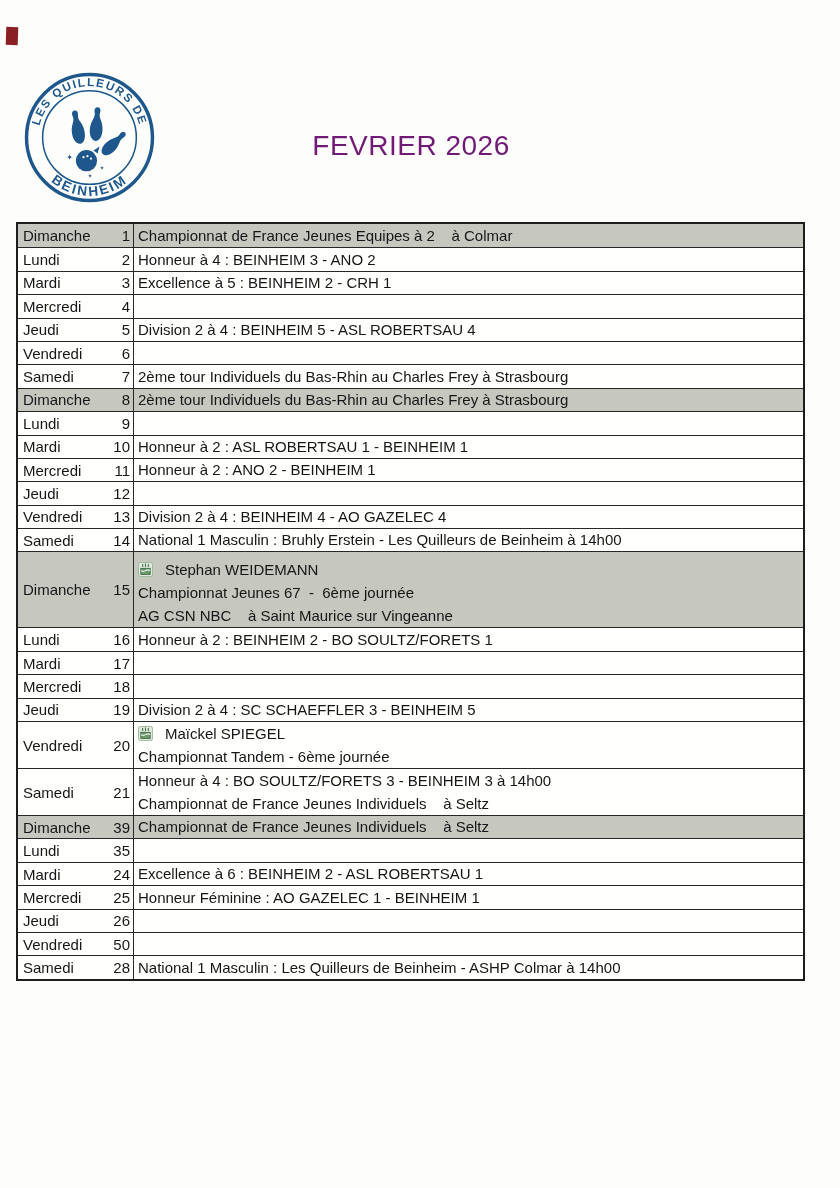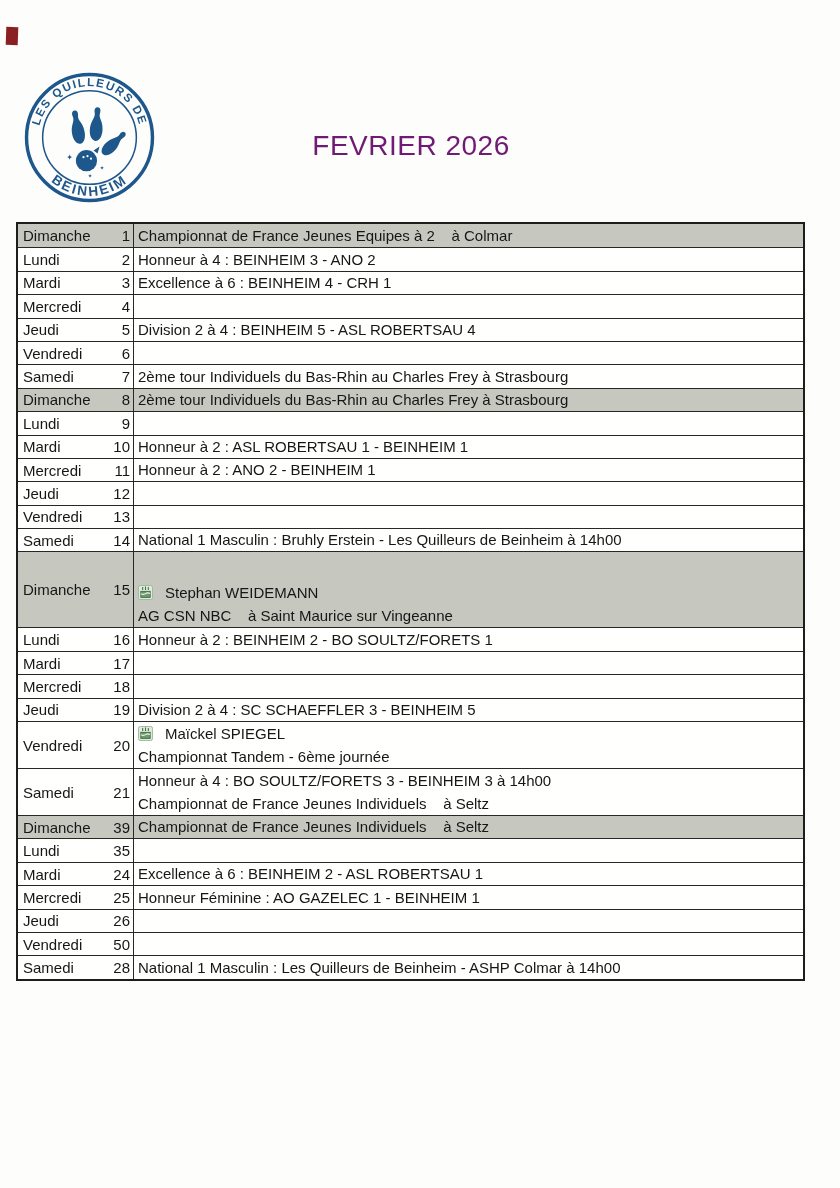--- a/index.html
+++ b/index.html
@@ -92,21 +92,21 @@
         <div class="event-cell">
           <div class="event-line"><span>Honneur à 4 : BEINHEIM 3 - ANO 2</span></div>
         </div>
       </div>
       <div class="row" style="height: 23.4px;">
         <div class="day-cell">
           <span class="day-name">Mardi</span>
           <span class="day-num">3</span>
         </div>
         <div class="event-cell">
-          <div class="event-line"><span>Excellence à 6 : BEINHEIM 4 - CRH 1</span></div>
+          <div class="event-line"><span>Excellence à 5 : BEINHEIM 2 - CRH 1</span></div>
         </div>
       </div>
       <div class="row" style="height: 23.4px;">
         <div class="day-cell">
           <span class="day-name">Mercredi</span>
           <span class="day-num">4</span>
         </div>
         <div class="event-cell"></div>
       </div>
       <div class="row" style="height: 23.4px;">
@@ -172,20 +172,23 @@
         <div class="day-cell">
           <span class="day-name">Jeudi</span>
           <span class="day-num">12</span>
         </div>
         <div class="event-cell"></div>
       </div>
       <div class="row" style="height: 23.4px;">
         <div class="day-cell">
           <span class="day-name">Vendredi</span>
           <span class="day-num">13</span>
+        </div>
+        <div class="event-cell">
+          <div class="event-line"><span>Division 2 à 4 : BEINHEIM 4 - AO GAZELEC 4</span></div>
         </div>
       </div>
       <div class="row" style="height: 23.4px;">
         <div class="day-cell">
           <span class="day-name">Samedi</span>
           <span class="day-num">14</span>
         </div>
         <div class="event-cell">
           <div class="event-line"><span>National 1 Masculin : Bruhly Erstein - Les Quilleurs de Beinheim à 14h00</span></div>
         </div>
@@ -197,20 +200,21 @@
         </div>
         <div class="event-cell">
           <div class="event-line"><svg class="cake-icon" viewBox="0 0 16 16">
     <rect x="0.5" y="0.5" width="15" height="15" rx="2" fill="#dfe9dc" stroke="#9db59a" stroke-width="1"></rect>
     <g stroke="#3f7046" stroke-width="1.1" fill="none">
       <path d="M5 2.2v3.2 M8 1.5v3.9 M11 2.2v3.2"></path>
     </g>
     <rect x="3" y="6.8" width="10" height="6.4" fill="#6f9a6f" stroke="#3f7046" stroke-width="1"></rect>
     <path d="M3 9.2c1.6 1.1 3.2 1.1 5 0s3.4-1.1 5 0" stroke="#eaf2e8" stroke-width="1.1" fill="none"></path>
   </svg><span>Stephan WEIDEMANN</span></div>
+          <div class="event-line"><span>Championnat Jeunes 67  -  6ème journée</span></div>
           <div class="event-line"><span>AG CSN NBC    à Saint Maurice sur Vingeanne</span></div>
         </div>
       </div>
       <div class="row" style="height: 23.4px;">
         <div class="day-cell">
           <span class="day-name">Lundi</span>
           <span class="day-num">16</span>
         </div>
         <div class="event-cell">
           <div class="event-line"><span>Honneur à 2 : BEINHEIM 2 - BO SOULTZ/FORETS 1</span></div>

